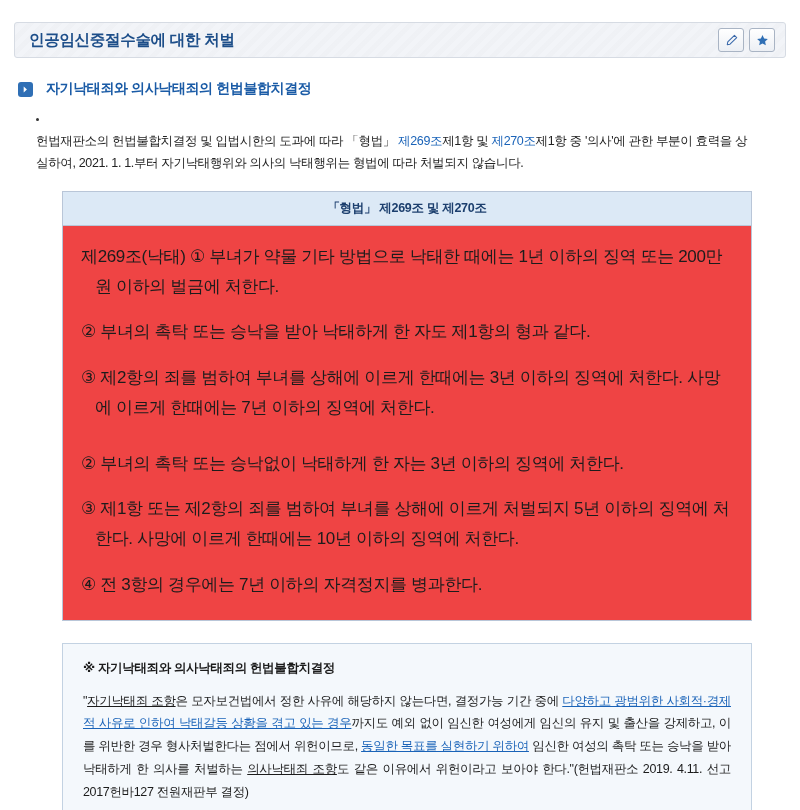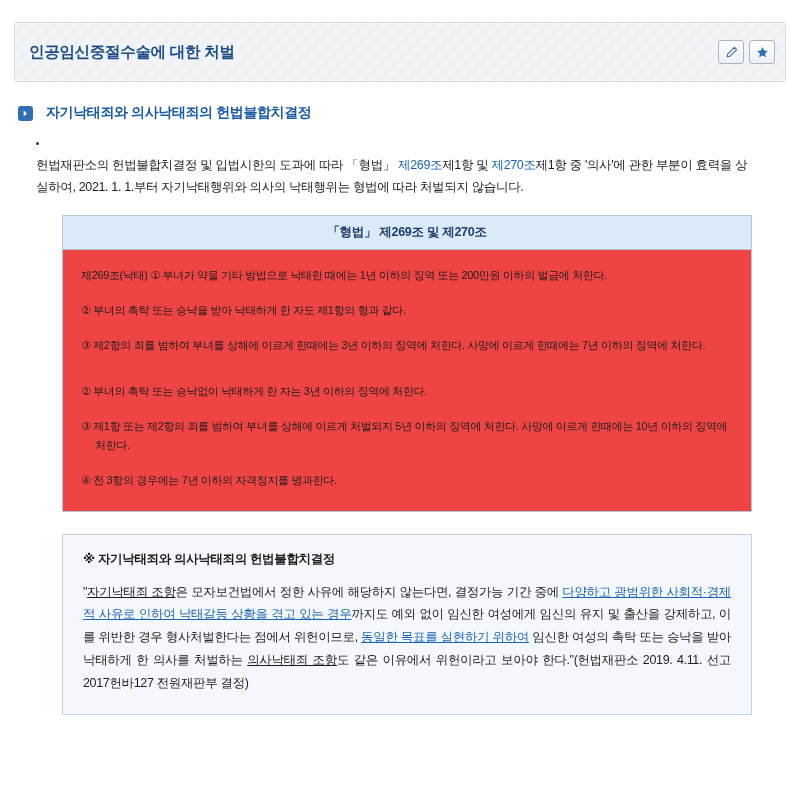--- a/index.html
+++ b/index.html
@@ -12,21 +12,21 @@
   body {
     width: 800px;
     min-height: 810px;
     position: relative;
     color: #222;
   }
 
   
   .title-bar {
     margin: 22px 14px 0 14px;
-    height: 60px;
+    height: 36px;
     background: #f2f4f8;
     border: 1px solid #d6dbe3;
     border-radius: 3px;
     display: flex;
     align-items: center;
     padding: 0 10px 0 14px;
     background-image: repeating-linear-gradient(
         -45deg,
         rgba(255,255,255,0) 0px,
         rgba(255,255,255,0) 5px,
@@ -124,21 +124,21 @@
     font-size: 12.5px;
     font-weight: bold;
     color: #1c3f6e;
     padding: 8px 0 8px 0;
     letter-spacing: -0.3px;
   }
   .law-box-body {
     padding: 16px 18px 18px 18px;
   }
   .law-p {
-    font-size: 11px;
+    font-size: 17px;
     line-height: 1.75;
     letter-spacing: -0.35px;
     color: #1c1c1c;
     margin: 0 0 16px 0;
     text-indent: 0;
     padding-left: 14px;
   }
   .law-p.hang { text-indent: -14px; }
   .law-p:last-child { margin-bottom: 2px; }
   .law-gap { height: 10px; }

